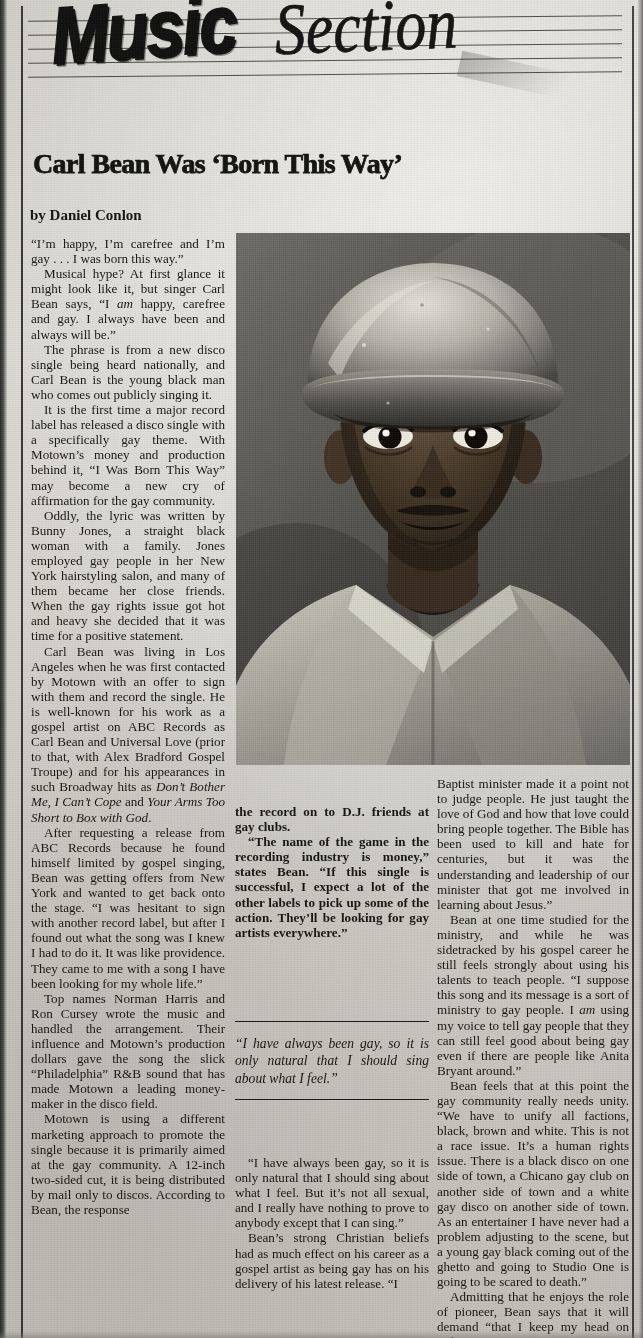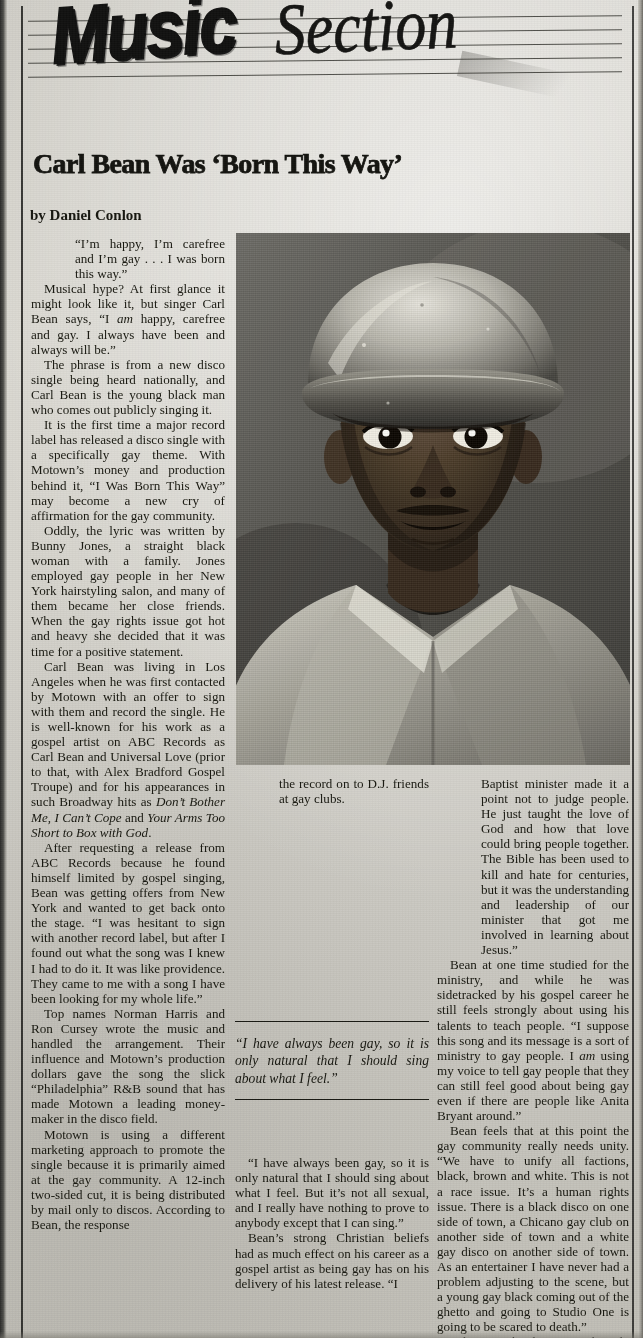--- a/index.html
+++ b/index.html
@@ -124,25 +124,25 @@
     position: absolute;
     font-family: "Liberation Serif", serif;
     font-size: 13.1px;
     line-height: 15.1px;
     color: #17170f;
     text-align: justify;
     text-justify: inter-word;
     hyphens: manual;
   }
   .col p { margin: 0; text-indent: 13px; }
-  .col p.noindent { text-indent: 0; margin-left: 44px; }
+  .col p.noindent { text-indent: 0; }
   .col i { font-style: italic; }
 
   #col1 { left: 31px; top: 236px; width: 194px; }
-  #col2 { left: 235px; top: 776px; width: 194px; }
+  #col2 { left: 235px; top: 804px; width: 194px; font-weight: bold; }
   #col3 { left: 437px; top: 776px; width: 192px; }
 
   
   #pullquote {
     position: absolute; left: 235px; top: 1021px; width: 194px;
     font-family: "Liberation Serif", serif;
     font-style: italic;
     font-size: 13.6px; line-height: 17.4px;
     color: #16160f;
     text-align: justify;
@@ -299,20 +299,21 @@
       <p>It is the first time a major record label has released a disco single with a specifically gay theme. With Motown’s money and production behind it, “I Was Born This Way” may become a new cry of affirmation for the gay community.</p>
       <p>Oddly, the lyric was written by Bunny Jones, a straight black woman with a family. Jones employed gay people in her New York hairstyling salon, and many of them became her close friends. When the gay rights issue got hot and heavy she decided that it was time for a positive statement.</p>
       <p>Carl Bean was living in Los Angeles when he was first contacted by Motown with an offer to sign with them and record the single. He is well-known for his work as a gospel artist on ABC Records as Carl Bean and Universal Love (prior to that, with Alex Bradford Gospel Troupe) and for his appearances in such Broadway hits as <i>Don’t Bother Me, I Can’t Cope</i> and <i>Your Arms Too Short to Box with God</i>.</p>
       <p>After requesting a release from ABC Records because he found himself limited by gospel singing, Bean was getting offers from New York and wanted to get back onto the stage. “I was hesitant to sign with another record label, but after I found out what the song was I knew I had to do it. It was like providence. They came to me with a song I have been looking for my whole life.”</p>
       <p>Top names Norman Harris and Ron Cursey wrote the music and handled the arrangement. Their influence and Motown’s production dollars gave the song the slick “Philadelphia” R&amp;B sound that has made Motown a leading money-maker in the disco field.</p>
       <p>Motown is using a different marketing approach to promote the single because it is primarily aimed at the gay community. A 12-inch two-sided cut, it is being distributed by mail only to discos. According to Bean, the response</p>
     </div>
 
   <div id="col2" class="col">
       <p class="noindent">the record on to D.J. friends at gay clubs.</p>
+      <p>“The name of the game in the recording industry is money,” states Bean. “If this single is successful, I expect a lot of the other labels to pick up some of the action. They’ll be looking for gay artists everywhere.”</p>
     </div>
 
   <div id="pullquote">“I have always been gay, so it is only natural that I should sing about what I feel.”</div>
 
   <div id="col2b" class="col clip-last">
       <p>“I have always been gay, so it is only natural that I should sing about what I feel. But it’s not all sexual, and I really have nothing to prove to anybody except that I can sing.”</p>
       <p>Bean’s strong Christian beliefs had as much effect on his career as a gospel artist as being gay has on his delivery of his latest release. “I</p>
     </div>
 
   <div id="col3" class="col clip-last">

